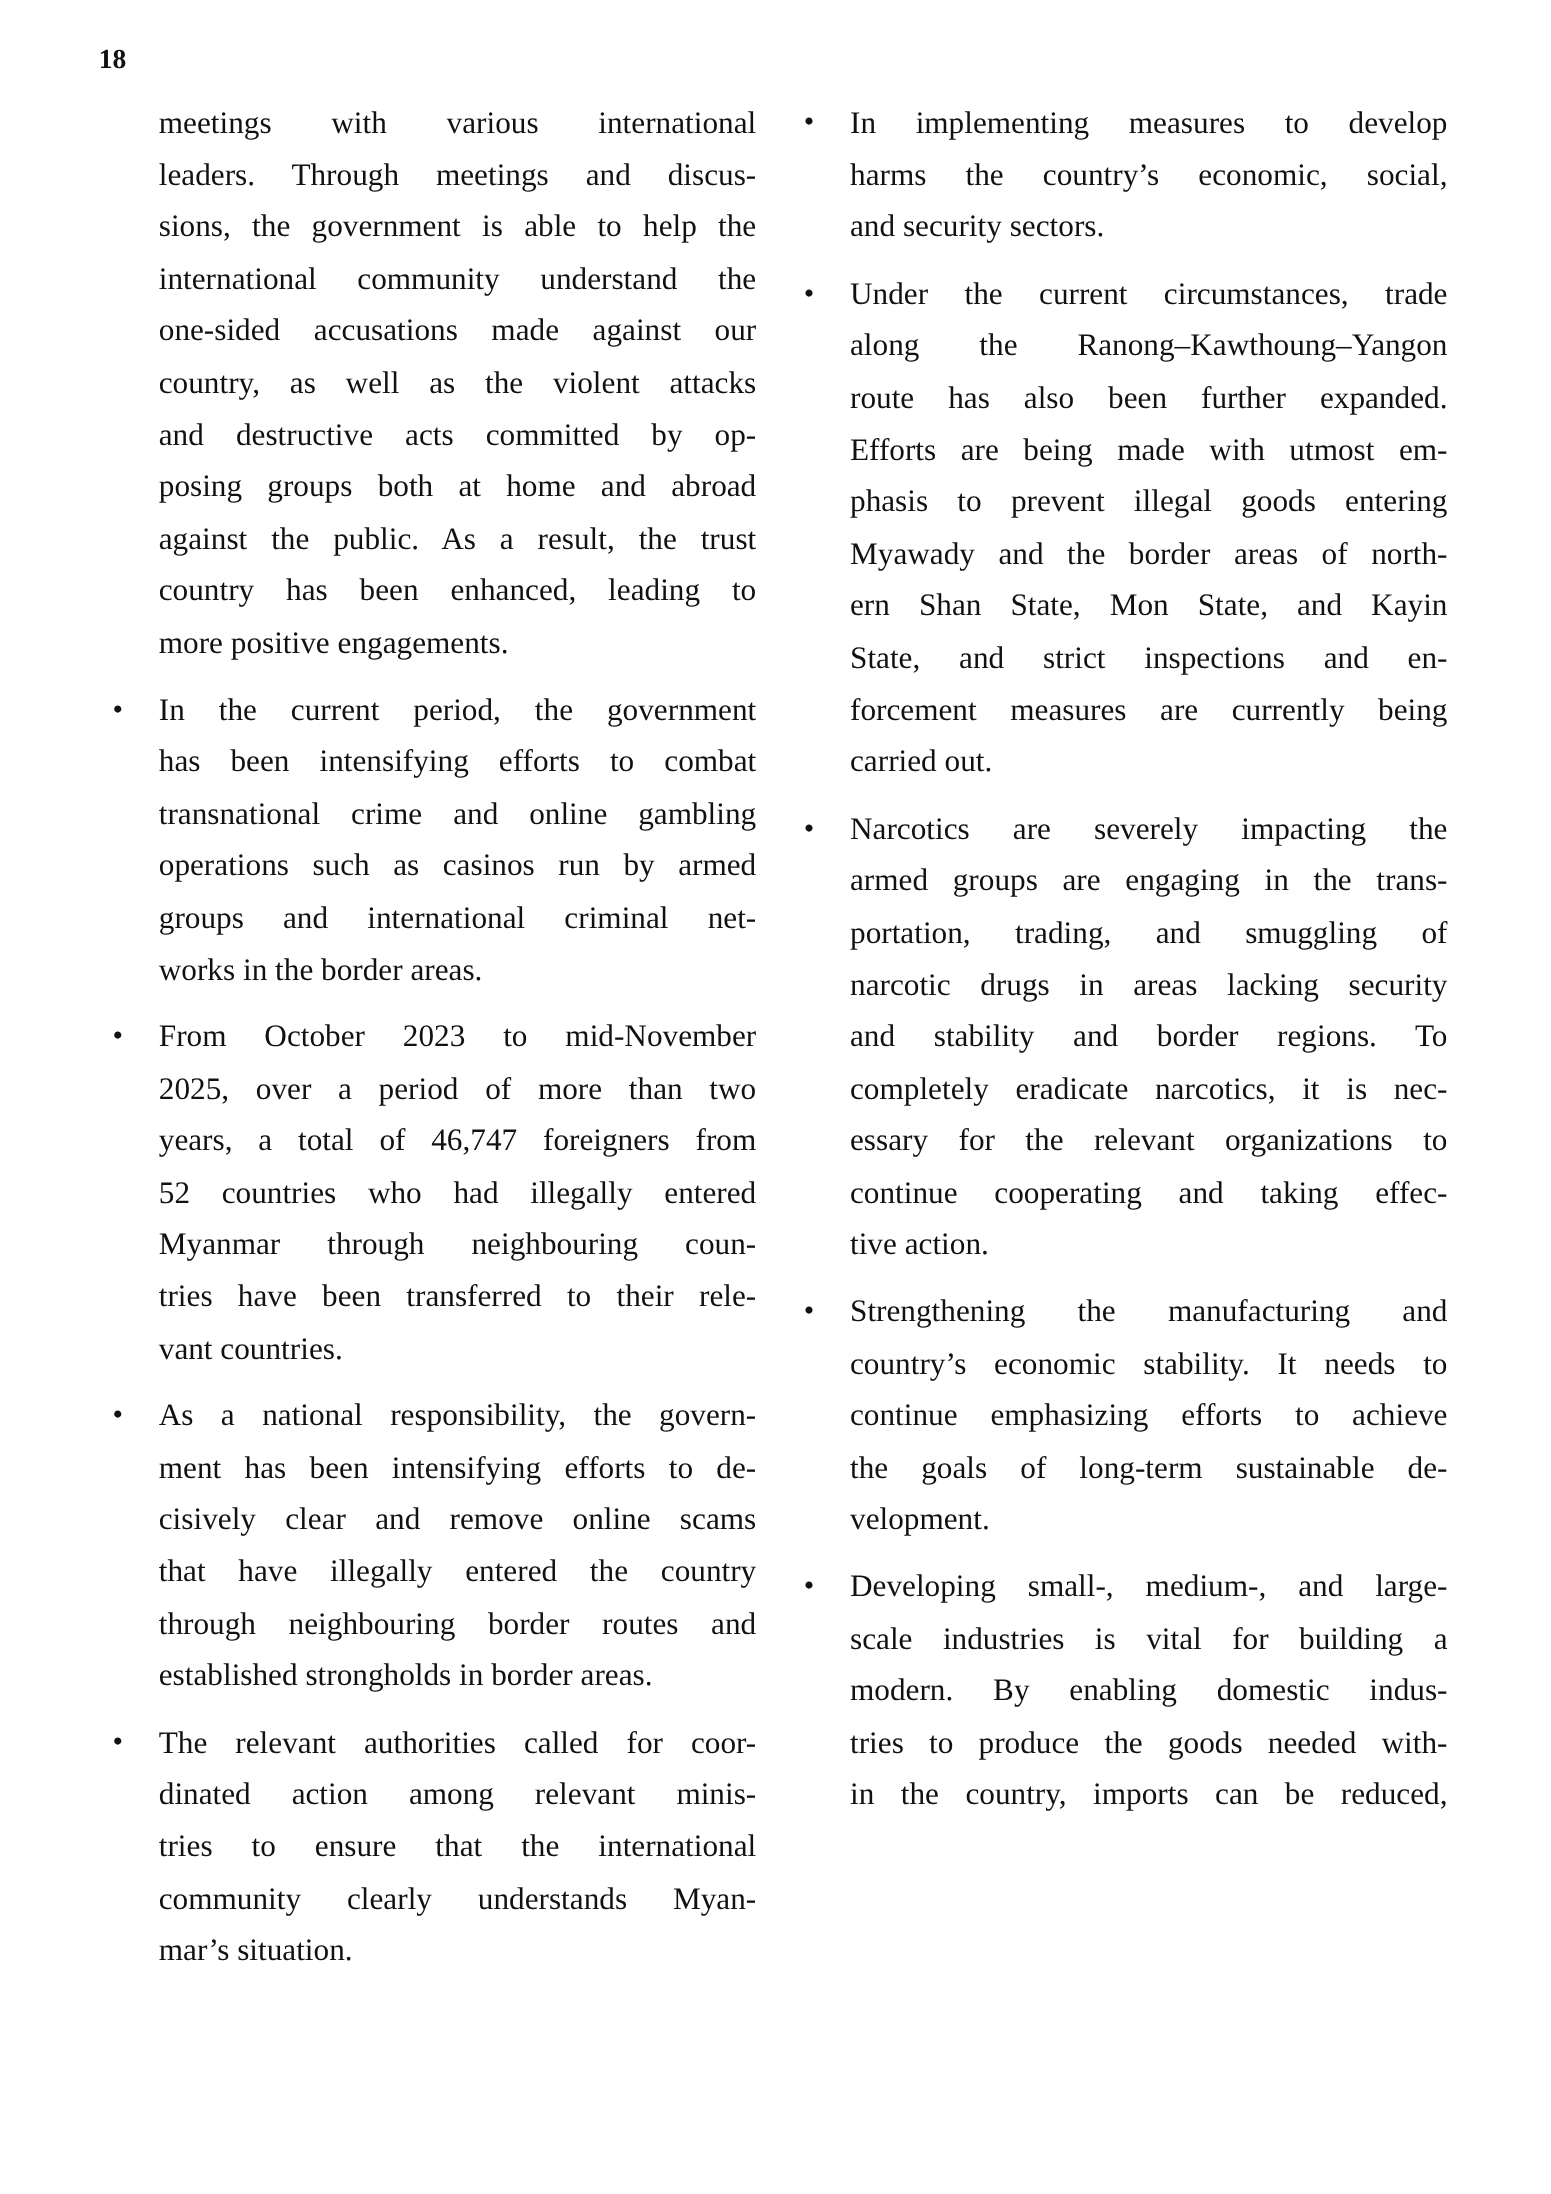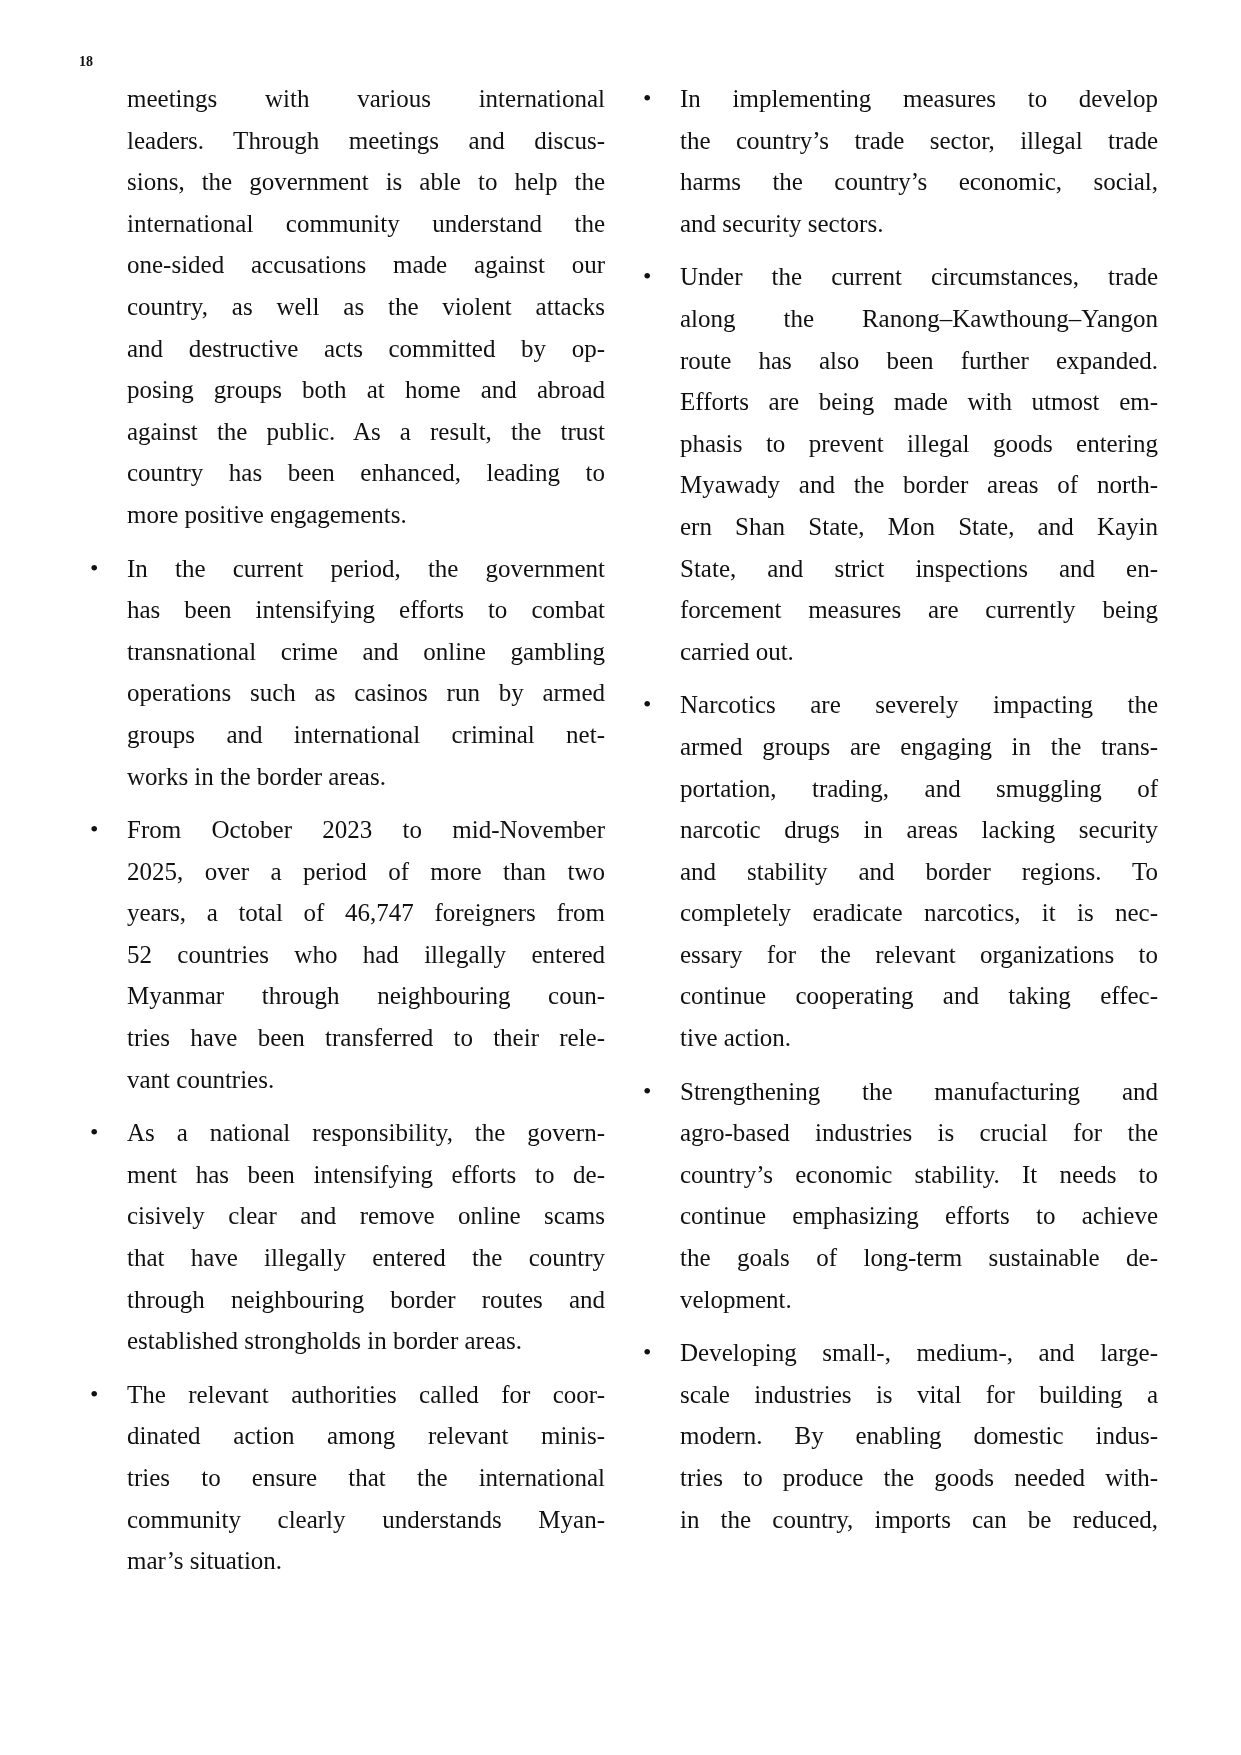--- a/index.html
+++ b/index.html
@@ -1,18 +1,18 @@
 <!DOCTYPE html>
 <html><head>
 <meta charset="utf-8">
 <style>
   html, body { margin: 0; padding: 0; background: #ffffff; }
   body { width: 1241px; height: 1755px; position: relative; overflow: hidden;
          font-family: "Liberation Serif", serif; color: #111111; }
-  .page-number { position: absolute; left: 79px; top: 34px; font-size: 14px; font-weight: bold; margin-top: 20px; }
+  .page-number { position: absolute; left: 79px; top: 34px; font-size: 22px; font-weight: bold; }
   .col { position: absolute; top: 78px; width: 478px; }
   .col-left { left: 127px; }
   .col-right { left: 680px; }
   .block { position: relative; margin: 0 0 12px 0; }
   .bullet { position: absolute; left: -37px; top: 0; font-size: 24px; line-height: 41.6px; }
   .line { display: block; font-size: 25px; line-height: 41.6px; height: 41.6px;
           text-align: justify; text-align-last: justify; white-space: nowrap; }
   .line.last { text-align-last: left; }
   .line span.inner { display: inline-block; width: 100%; white-space: normal; text-align: justify; text-align-last: justify; }
   .line.last span.inner { text-align-last: left; }
@@ -69,21 +69,20 @@
       <span class="line"><span class="inner">dinated action among relevant minis-</span></span>
       <span class="line"><span class="inner">tries to ensure that the international</span></span>
       <span class="line"><span class="inner">community clearly understands Myan-</span></span>
       <span class="line last"><span class="inner">mar’s situation.</span></span>
     </div>
   </div>
 <div class="col col-right" id="col-right">
     <div class="block">
       <span class="bullet">•</span>
       <span class="line"><span class="inner">In implementing measures to develop</span></span>
-      <span class="line"><span class="inner">the country’s trade sector, illegal trade</span></span>
       <span class="line"><span class="inner">harms the country’s economic, social,</span></span>
       <span class="line last"><span class="inner">and security sectors.</span></span>
     </div>
     <div class="block">
       <span class="bullet">•</span>
       <span class="line"><span class="inner">Under the current circumstances, trade</span></span>
       <span class="line"><span class="inner">along the Ranong–Kawthoung–Yangon</span></span>
       <span class="line"><span class="inner">route has also been further expanded.</span></span>
       <span class="line"><span class="inner">Efforts are being made with utmost em-</span></span>
       <span class="line"><span class="inner">phasis to prevent illegal goods entering</span></span>
@@ -101,21 +100,20 @@
       <span class="line"><span class="inner">narcotic drugs in areas lacking security</span></span>
       <span class="line"><span class="inner">and stability and border regions. To</span></span>
       <span class="line"><span class="inner">completely eradicate narcotics, it is nec-</span></span>
       <span class="line"><span class="inner">essary for the relevant organizations to</span></span>
       <span class="line"><span class="inner">continue cooperating and taking effec-</span></span>
       <span class="line last"><span class="inner">tive action.</span></span>
     </div>
     <div class="block">
       <span class="bullet">•</span>
       <span class="line"><span class="inner">Strengthening the manufacturing and</span></span>
-      <span class="line"><span class="inner">agro-based industries is crucial for the</span></span>
       <span class="line"><span class="inner">country’s economic stability. It needs to</span></span>
       <span class="line"><span class="inner">continue emphasizing efforts to achieve</span></span>
       <span class="line"><span class="inner">the goals of long-term sustainable de-</span></span>
       <span class="line last"><span class="inner">velopment.</span></span>
     </div>
     <div class="block">
       <span class="bullet">•</span>
       <span class="line"><span class="inner">Developing small-, medium-, and large-</span></span>
       <span class="line"><span class="inner">scale industries is vital for building a</span></span>
       <span class="line"><span class="inner">modern. By enabling domestic indus-</span></span>

